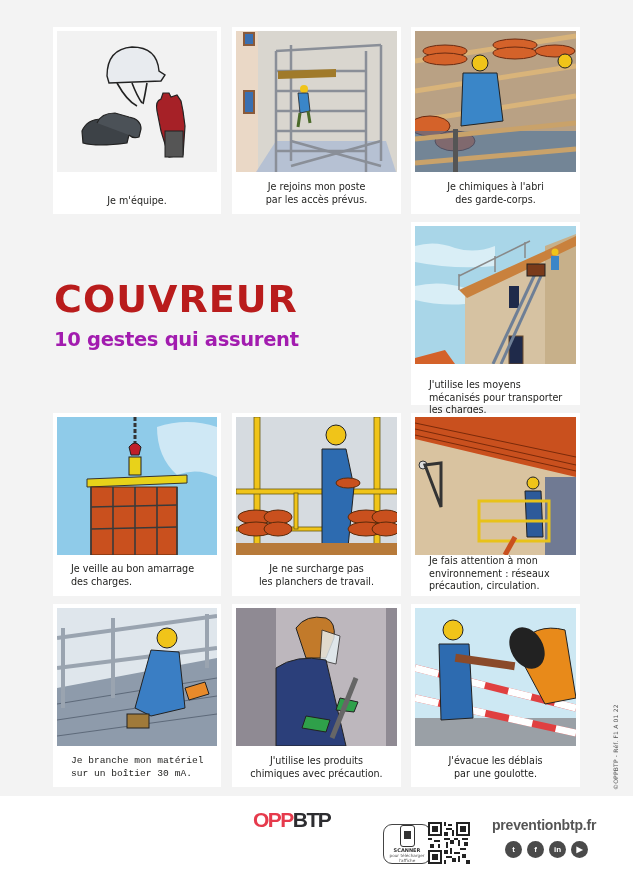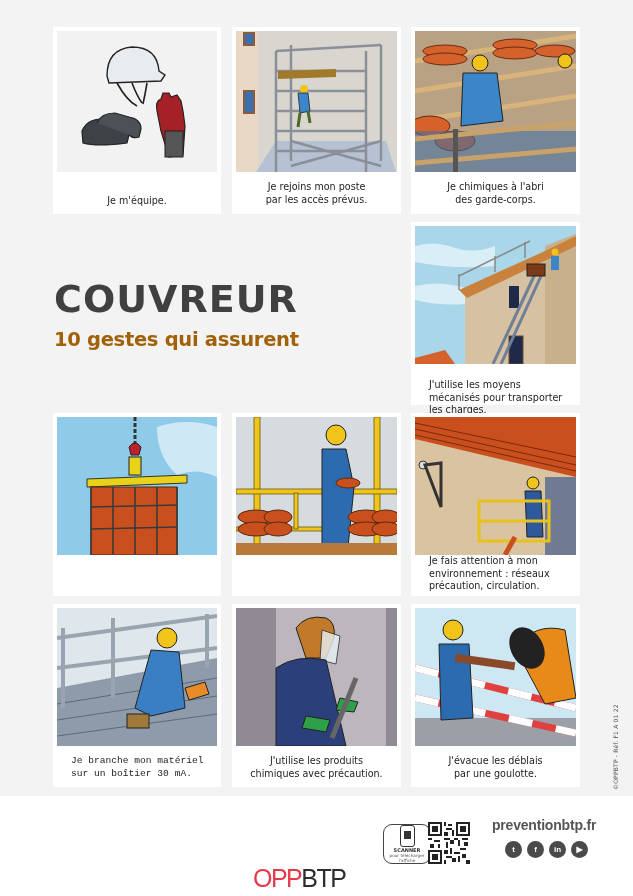--- a/index.html
+++ b/index.html
@@ -6,26 +6,26 @@
   html, body { width: 633px; height: 896px; background: #ffffff; overflow: hidden; }
   body { position: relative; font-family: "DejaVu Sans", sans-serif; color: #1d1d1b; }
   .poster-bg { position: absolute; left: 0; top: 0; width: 633px; height: 796px; background: #f3f3f3; }
   .card { position: absolute; background: #ffffff; }
   .card .illus { position: absolute; left: 4px; top: 4px; right: 4px; overflow: hidden; }
   .card .illus svg { display: block; width: 100%; height: 100%; }
   .card .cap { position: absolute; left: 0; right: 0; font-size: 9.6px; line-height: 12.5px; color: #1d1d1b; white-space: pre-line; }
   .cap.center { text-align: center; }
   .cap.left { text-align: left; padding-left: 18px; }
 
-  .title { position: absolute; left: 54px; top: 279px; font-family: "DejaVu Sans", sans-serif; font-weight: bold; font-size: 38px; letter-spacing: 1px; color: #404040; line-height: 40px; }
-  .subtitle { position: absolute; left: 54px; top: 327px; font-family: "DejaVu Sans", sans-serif; font-weight: bold; font-size: 19.5px; color: #a16207; line-height: 26px; letter-spacing: -0.3px; }
+  .title { position: absolute; left: 54px; top: 279px; font-family: "DejaVu Sans", sans-serif; font-weight: bold; font-size: 38px; letter-spacing: 1px; color: #b91c1c; line-height: 40px; }
+  .subtitle { position: absolute; left: 54px; top: 327px; font-family: "DejaVu Sans", sans-serif; font-weight: bold; font-size: 19.5px; color: #a21caf; line-height: 26px; letter-spacing: -0.3px; }
 
   .side-ref { position: absolute; left: 612px; top: 790px; transform-origin: 0 0; transform: rotate(-90deg); font-size: 6px; color: #555; white-space: nowrap; letter-spacing: 0.2px; }
 
-  .logo { position: absolute; left: 253px; top: 864px; font-family: "Liberation Sans", sans-serif; font-weight: normal; font-size: 25px; letter-spacing: -1.5px; line-height: 28px; }
+  .logo { position: absolute; left: 253px; top: 806px; font-family: "Liberation Sans", sans-serif; font-weight: bold; font-size: 21px; letter-spacing: -1.5px; line-height: 28px; }
   .logo .red { color: #e63a4c; }
   .logo .dark { color: #2d2d30; }
 
   .qr-block { position: absolute; left: 383px; top: 818px; width: 88px; height: 47px; }
   .qr-badge { position: absolute; left: 0; top: 6px; width: 48px; height: 40px; border: 1.2px solid #444; border-radius: 9px; background: #fff; }
   .qr-phone { position: absolute; left: 16px; top: 0px; width: 15px; height: 22px; border-radius: 3px; background: #fff; border: 1.6px solid #333; }
   .qr-phone::before { content: ""; position: absolute; left: -6px; top: 3px; width: 24px; height: 14px; border-radius: 50%; background: #e63a4c; z-index: -1; }
   .qr-phone-inner { position: absolute; left: 3px; top: 5px; width: 7px; height: 8px; background: #333; }
   .qr-txt1 { position: absolute; left: 0; right: 0; top: 22px; text-align: center; font-size: 5px; font-weight: bold; color: #333; }
   .qr-txt2 { position: absolute; left: 0; right: 0; top: 28px; text-align: center; font-size: 4.2px; color: #555; line-height: 5px; white-space: pre-line; }
@@ -164,20 +164,22 @@
           <line x1="34" y1="70" x2="34" y2="138"></line>
           <line x1="56" y1="70" x2="56" y2="138"></line>
           <line x1="78" y1="70" x2="78" y2="138"></line>
           <line x1="100" y1="70" x2="100" y2="138"></line>
           <line x1="120" y1="70" x2="120" y2="138"></line>
         <line x1="34" y1="90" x2="120" y2="88"></line>
           <line x1="34" y1="112" x2="120" y2="110"></line>
         </g>
     </svg>
   </div>
+  <div class="cap left" style="top:150px;">Je veille au bon amarrage
+des charges.</div>
 </div>
 
 <div class="card" style="left:232px;top:413px;width:169px;height:183px;">
   <div class="illus" style="height:138px;background:#d6dbe0;">
     <svg viewBox="0 0 161 138" preserveAspectRatio="none">
       <g fill="#f0c419" stroke="#6a5a10" stroke-width="0.8">
         <rect x="18" y="0" width="6" height="138"></rect>
           <rect x="138" y="0" width="6" height="138"></rect>
         <rect x="0" y="72" width="161" height="5"></rect>
           <rect x="0" y="110" width="161" height="4"></rect>
@@ -192,20 +194,22 @@
         <ellipse cx="20" cy="112" rx="18" ry="7"></ellipse>
           <ellipse cx="42" cy="112" rx="14" ry="7"></ellipse>
         <ellipse cx="130" cy="100" rx="18" ry="7"></ellipse>
           <ellipse cx="150" cy="100" rx="14" ry="7"></ellipse>
         <ellipse cx="130" cy="112" rx="18" ry="7"></ellipse>
           <ellipse cx="150" cy="112" rx="14" ry="7"></ellipse>
       </g>
       <rect x="0" y="126" width="161" height="12" fill="#b77a3a"></rect>
     </svg>
   </div>
+  <div class="cap center" style="top:150px;">Je ne surcharge pas
+les planchers de travail.</div>
 </div>
 
 <div class="card" style="left:411px;top:413px;width:169px;height:183px;">
   <div class="illus" style="height:138px;background:#d9c3a0;">
     <svg viewBox="0 0 161 138" preserveAspectRatio="none">
       <polygon points="0,0 161,0 161,60 0,22" fill="#c9501e"></polygon>
       <g stroke="#7a2a0a" stroke-width="1" fill="none">
           <path d="M0 6 L161 40"></path>
           <path d="M0 12 L161 48"></path>
           <path d="M0 18 L161 54"></path>

